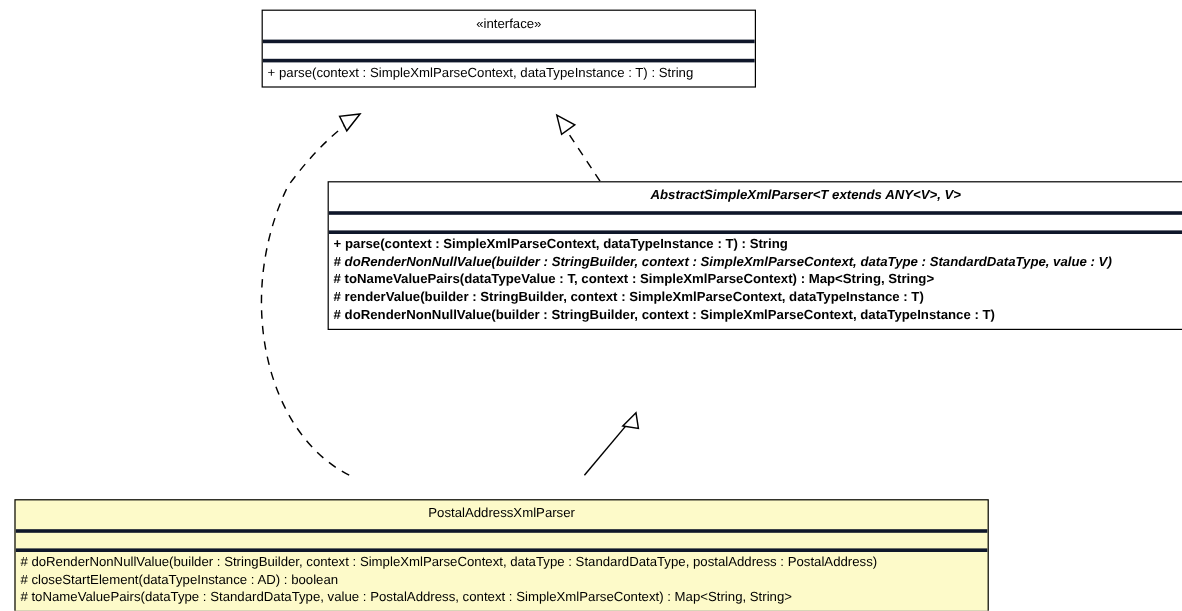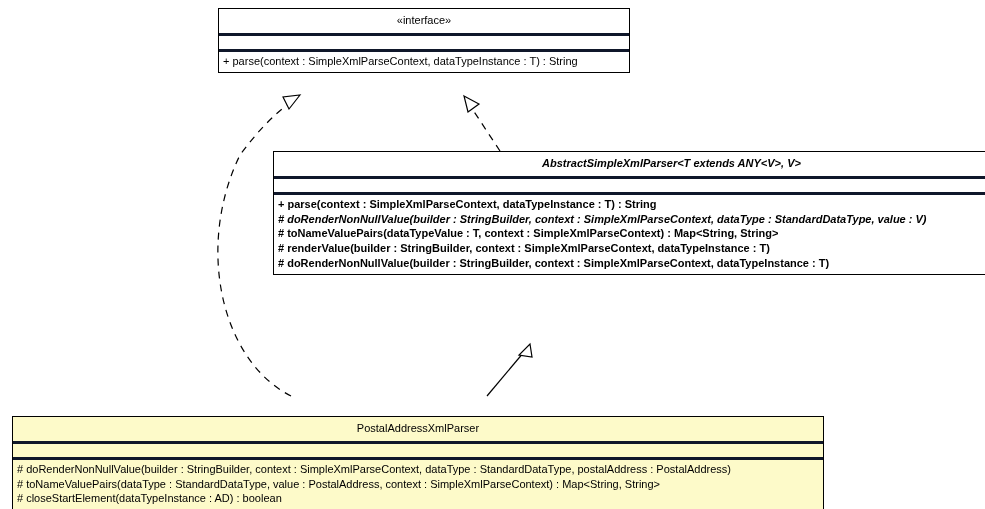--- a/index.html
+++ b/index.html
@@ -143,18 +143,18 @@
     </div>
   </div>
 
   <div class="uml-class highlight" id="class-postaladdressxmlparser">
     <div class="compartment head">
       <span class="cls-name">PostalAddressXmlParser</span>
     </div>
     <div class="compartment attrs"></div>
     <div class="compartment ops">
       <div class="op"># doRenderNonNullValue(builder : StringBuilder, context : SimpleXmlParseContext, dataType : StandardDataType, postalAddress : PostalAddress)</div>
+      <div class="op"># closeStartElement(dataTypeInstance : AD) : boolean</div>
       <div class="op"># toNameValuePairs(dataType : StandardDataType, value : PostalAddress, context : SimpleXmlParseContext) : Map&lt;String, String&gt;</div>
-      <div class="op"># closeStartElement(dataTypeInstance : AD) : boolean</div>
     </div>
   </div>
 
 </div>
 
 </body></html>

